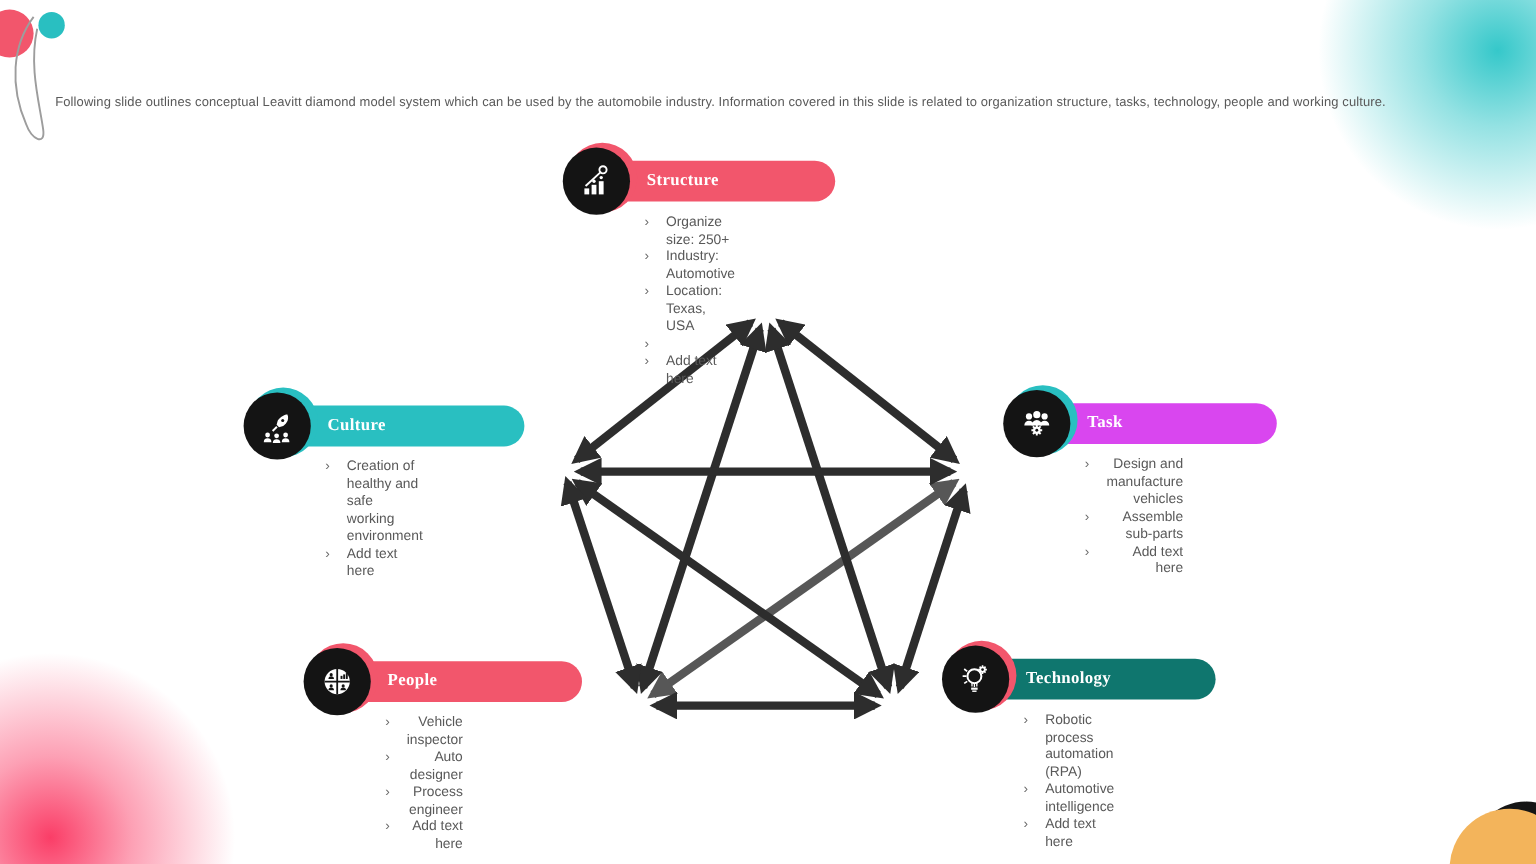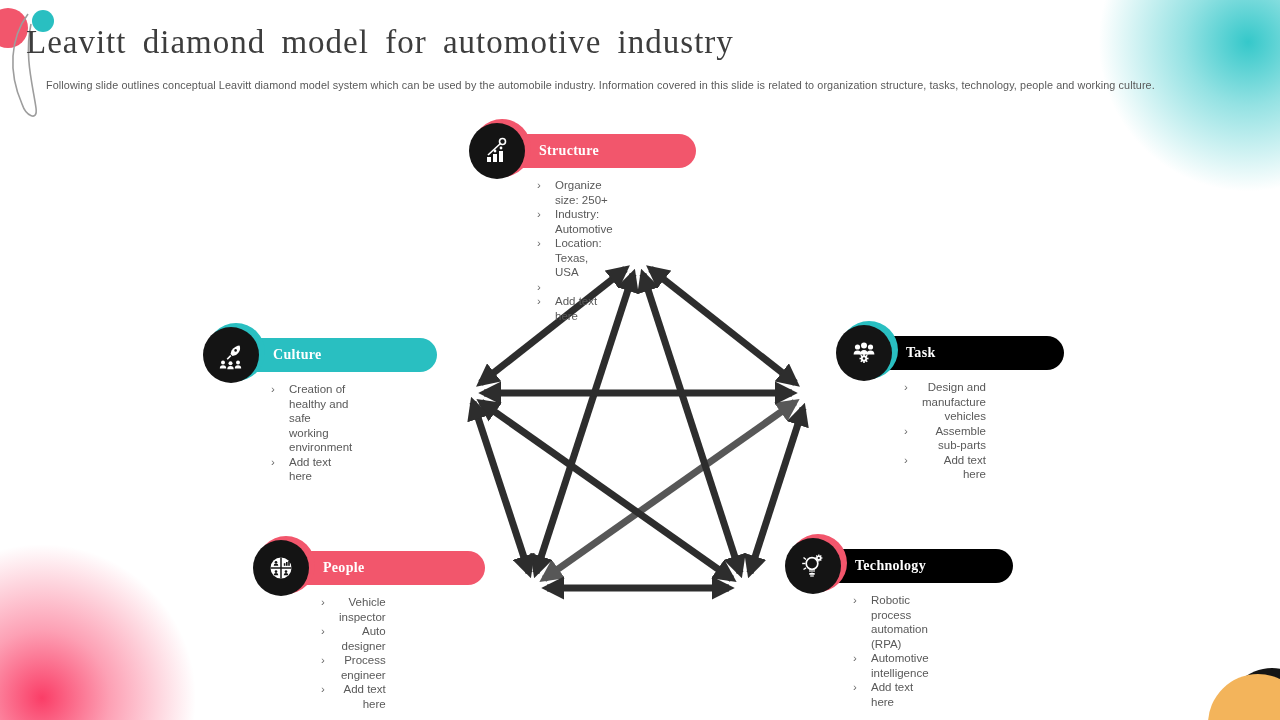--- a/index.html
+++ b/index.html
@@ -58,21 +58,20 @@
   <div class="glow glow-pink"></div>
   <div class="corner-crescent" style="background: rgb(21, 21, 21);"></div>
   <div class="corner-ball" style="background: rgb(243, 180, 91);"></div>
 
   <div class="pin-pink" style="background: rgb(242, 86, 108);"></div>
   <div class="pin-teal" style="background: rgb(41, 191, 193);"></div>
   <svg class="pin-loop" width="60" height="120" viewBox="0 0 60 120">
     <path d="M26 4 C8 28 6 62 20 94 C24 106 36 112 34 98 C31 76 22 46 29 14" fill="none" stroke="#9d9d9d" stroke-width="1.6"></path>
   </svg>
 
-  <h1 class="title">Leavitt diamond model for automotive industry</h1>
   <div class="subtitle">Following slide outlines conceptual Leavitt diamond model system which can be used by the automobile industry. Information covered in this slide is related to organization structure, tasks, technology, people and working culture.</div>
 
   <svg class="net" width="1280" height="720" viewBox="0 0 1280 720">
     <defs>
       <marker id="mD" viewBox="0 0 4 4" markerWidth="3.3" markerHeight="3.3" refX="3" refY="2" orient="auto-start-reverse" markerUnits="strokeWidth">
         <path d="M0 0 L4 2 L0 4 Z" fill="#2d2d2d"></path>
       </marker>
       <marker id="mL" viewBox="0 0 4 4" markerWidth="3.3" markerHeight="3.3" refX="3" refY="2" orient="auto-start-reverse" markerUnits="strokeWidth">
         <path d="M0 0 L4 2 L0 4 Z" fill="#575757"></path>
       </marker>
@@ -156,21 +155,21 @@
           <span class="bt">Creation of healthy and safe working environment</span>
         </li>
       <li>
           <span class="bm">›</span>
           <span class="bt">Add text here</span>
         </li>
     </ul>
   </div>
 
   <div class="node node-task">
-    <div class="pill" style="background: #000000;">
+    <div class="pill" style="background: #d946ef;">
       <span class="pill-label">Task</span>
     </div>
     <div class="badge">
       <div class="ring" style="background: rgb(41, 191, 193);"></div>
       <div class="disc" style="background: rgb(20, 20, 20);"></div>
       <svg class="icon" viewBox="0 0 32 32">
         <circle cx="9.5" cy="10" r="2.6" fill="#fff"></circle>
         <circle cx="16" cy="8.6" r="3" fill="#fff"></circle>
         <circle cx="22.5" cy="10" r="2.6" fill="#fff"></circle>
         <path d="M5.6 17.5 a3.9 3.9 0 0 1 7.8 0 z" fill="#fff"></path>
@@ -238,21 +237,21 @@
           <span class="bt">Process engineer</span>
         </li>
       <li>
           <span class="bm">›</span>
           <span class="bt">Add text here</span>
         </li>
     </ul>
   </div>
 
   <div class="node node-technology">
-    <div class="pill" style="background: #000000;">
+    <div class="pill" style="background: #0f766e;">
       <span class="pill-label">Technology</span>
     </div>
     <div class="badge">
       <div class="ring" style="background: rgb(242, 86, 108);"></div>
       <div class="disc" style="background: rgb(20, 20, 20);"></div>
       <svg class="icon" viewBox="0 0 32 32">
         <circle cx="15" cy="13.5" r="5.8" stroke="#fff" stroke-width="1.7" fill="none"></circle>
         <path d="M13 18.5 V22 M15 19.2 V22.6 M17 18.5 V22" stroke="#fff" stroke-width="1.1" fill="none"></path>
         <rect x="12.3" y="23" width="5.4" height="1.8" fill="#fff"></rect>
         <rect x="13.2" y="25.4" width="3.6" height="1.2" fill="#fff"></rect>

